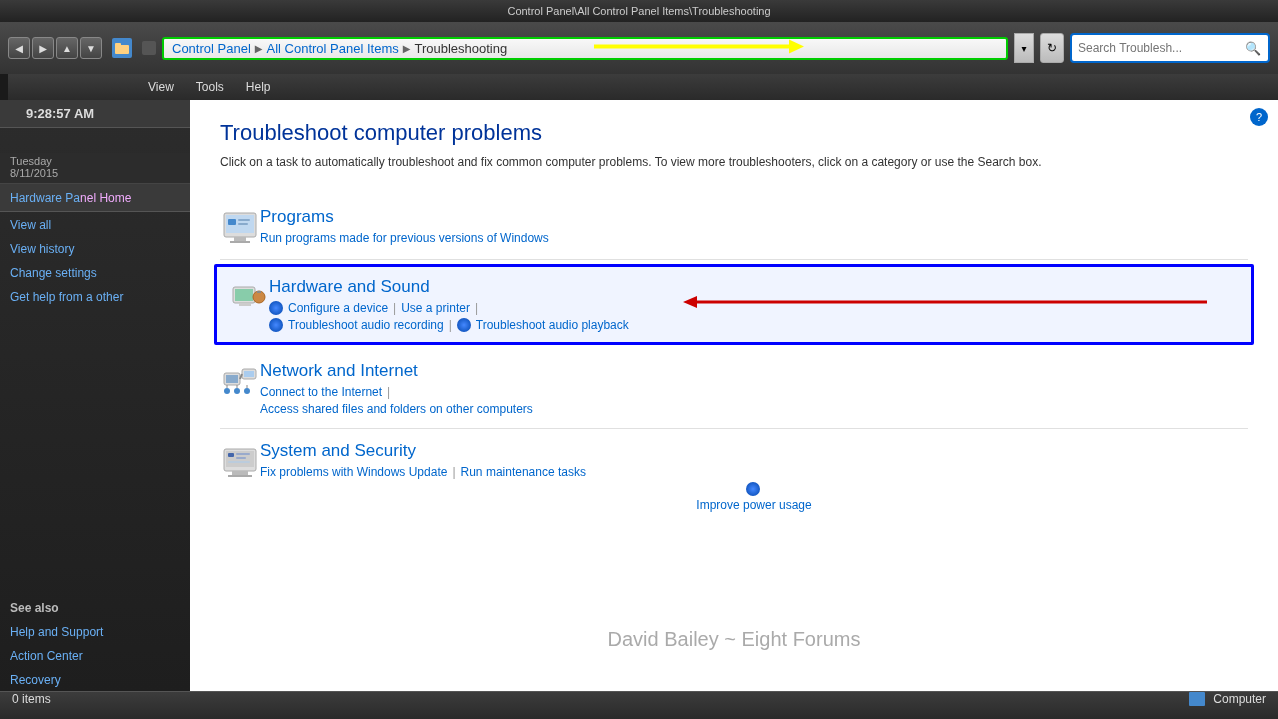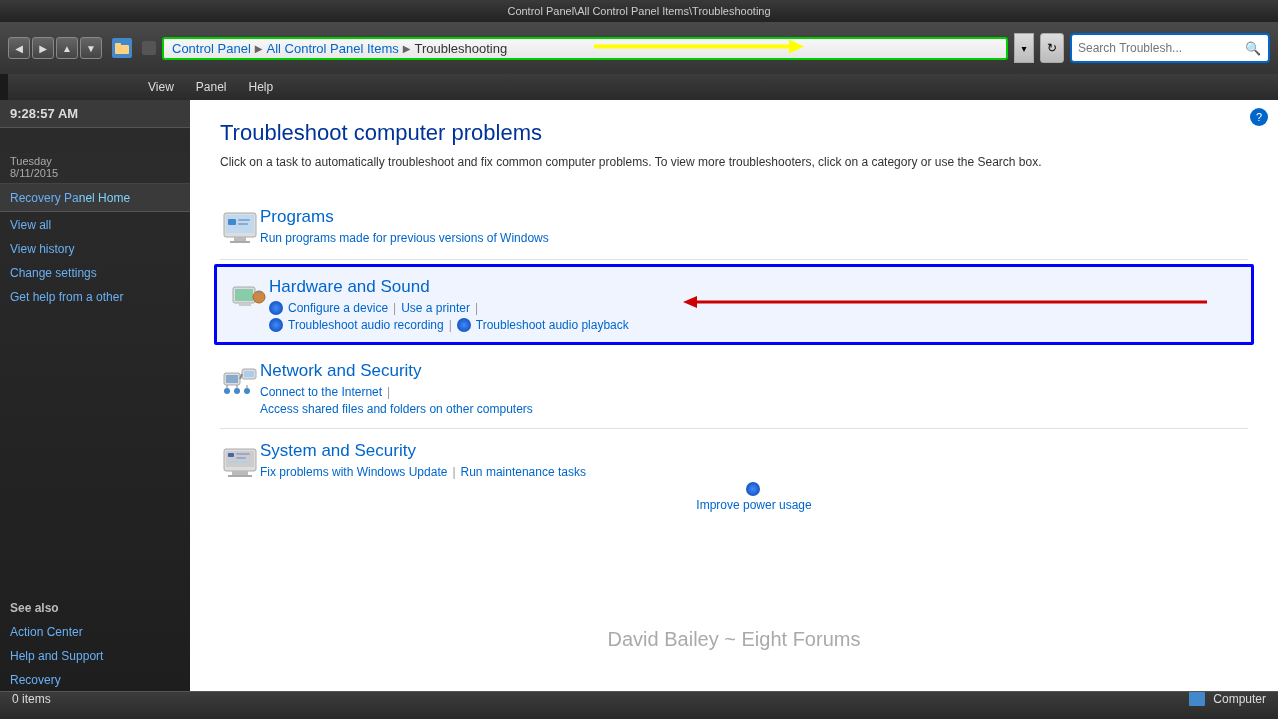--- a/index.html
+++ b/index.html
@@ -311,48 +311,48 @@
   <div class="refresh-btn">↻</div>
 
   <div class="search-box">
     <input class="search-input" type="text" placeholder="Search Troublesh..." style="">
     <span style="color:#666;font-size:13px;">🔍</span>
   </div>
 </div>
 
 <div class="menu-bar">
   <div class="menu-item">View</div>
-  <div class="menu-item">Panel</div>
+  <div class="menu-item">Tools</div>
   <div class="menu-item">Help</div>
 </div>
 
 <div class="main-area">
 
   <div class="sidebar">
-    <div style="height:28px;background:#3a3a3a;display:flex;align-items:center;padding:0 10px;font-size:12px;color:#ddd;border-bottom:1px solid #555;">
+    <div style="height:28px;background:#3a3a3a;display:flex;align-items:center;padding:0 26px;font-size:12px;color:#ddd;border-bottom:1px solid #555;">
       <span style="font-size:13px;font-weight:bold;">9:28:57 AM</span>
     </div>
     <div style="background:#2c2c2c;padding:2px 10px 4px 10px;font-size:11px;color:#aaa;border-bottom:1px solid #444;margin-top:25px;">
       <div>Tuesday</div>
       <div>8/11/2015</div>
     </div>
     <div class="sidebar-top">
-      <span style="color:#6ab0f5;">Recovery Pa</span>
-        <span style="color:#7dd3fc;">nel Home</span>
+      <span style="color:#6ab0f5;">Hardware Pa</span>
+        <span style="color:#f0abfc;">nel Home</span>
     </div>
     <a class="sidebar-link">View all</a>
     <a class="sidebar-link">View history</a>
     <a class="sidebar-link">Change settings</a>
     <a class="sidebar-link">Get help from a other</a>
 
     <div style="flex:1;"></div>
 
     <div class="sidebar-section-label">See also</div>
+    <a class="sidebar-link">Help and Support</a>
     <a class="sidebar-link">Action Center</a>
-    <a class="sidebar-link">Help and Support</a>
     <a class="sidebar-link">Recovery</a>
   </div>
 
   <div class="content" style="position:relative;">
     <div class="help-icon">?</div>
 
     <h1 class="page-title">Troubleshoot computer problems</h1>
     <p class="page-subtitle">Click on a task to automatically troubleshoot and fix common computer problems. To view more troubleshooters, click on a category or use the Search box.</p>
 
     <div class="category-item">
@@ -421,21 +421,21 @@
           <line x1="18" y1="16" x2="20" y2="11" stroke="#888" stroke-width="2"></line>
           <circle cx="5" cy="28" r="3" fill="#4488cc"></circle>
           <circle cx="15" cy="28" r="3" fill="#4488cc"></circle>
           <circle cx="25" cy="28" r="3" fill="#4488cc"></circle>
           <line x1="5" y1="22" x2="5" y2="25" stroke="#888" stroke-width="1"></line>
           <line x1="15" y1="22" x2="15" y2="25" stroke="#888" stroke-width="1"></line>
           <line x1="25" y1="22" x2="25" y2="25" stroke="#888" stroke-width="1"></line>
         </svg>
       </div>
       <div class="category-content">
-        <div class="category-title">Network and Security</div>
+        <div class="category-title">Network and Internet</div>
         <div class="category-links">
           <span class="category-link">Connect to the Internet</span>
           <span class="link-sep">|</span>
         </div>
         <div class="category-links" style="margin-top:3px;">
           <span class="category-link">Access shared files and folders on other computers</span>
         </div>
       </div>
     </div>
 

